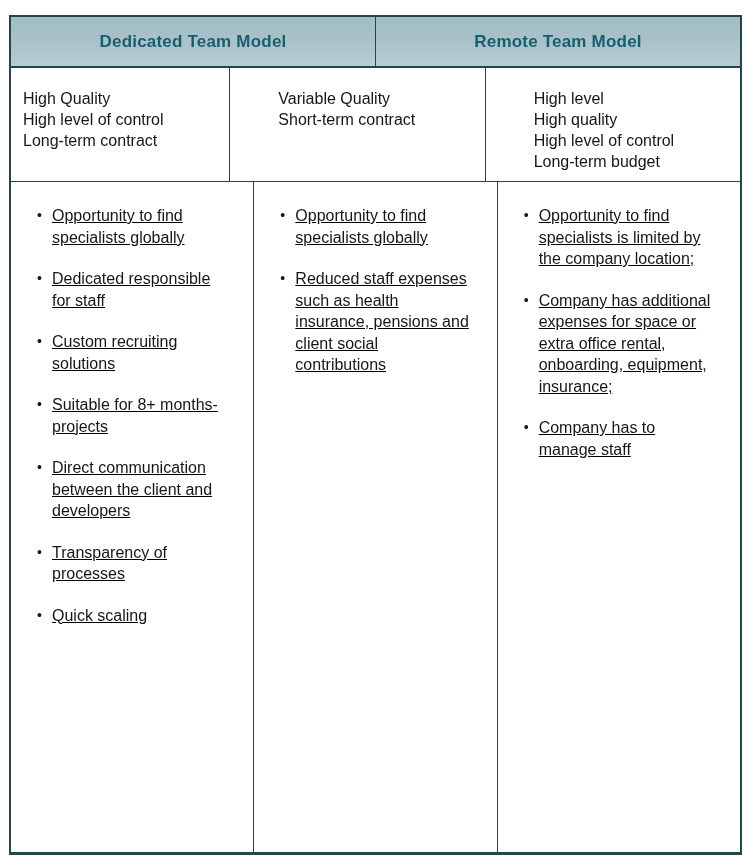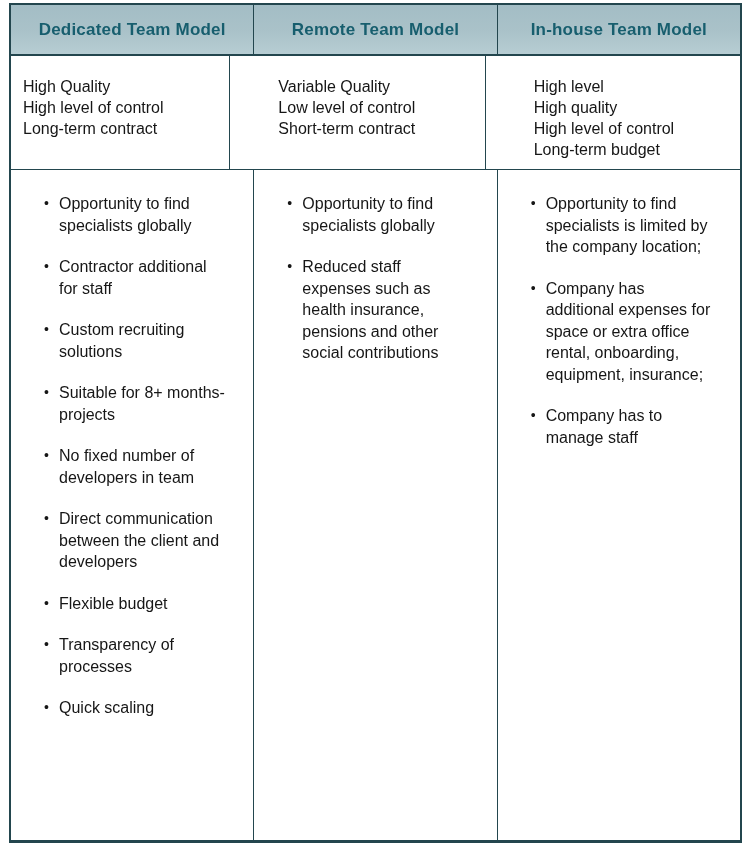--- a/index.html
+++ b/index.html
@@ -3,21 +3,21 @@
 <meta charset="utf-8">
 <style>
   html,body{margin:0;padding:0;}
   body{
     width:750px;height:866px;background:#ffffff;
     font-family:"Liberation Sans",sans-serif;
     position:relative;overflow:hidden;
     -webkit-font-smoothing:antialiased;
   }
   .table{
-    position:absolute;left:9px;top:3px;
+    position:absolute;left:9px;top:15px;
     width:733px;height:840px;
     box-sizing:border-box;
     border:2px solid #23464e;
     border-bottom-width:3px;
     display:flex;flex-direction:column;
     background:#ffffff;
   }
   .row{display:flex;box-sizing:border-box;}
   .cell{
     flex:1 1 0;box-sizing:border-box;
@@ -45,85 +45,81 @@
     gap:36px;
   }
   .summary-cell{padding:20px 18px 0 12px;}
   ul{margin:0;padding:0;list-style:none;}
   .summary-list{
     font-size:16px;line-height:21px;color:#161616;
   }
 
   
   .bullets-row{flex:1 1 auto;}
-  .bullets-cell{padding:23px 26px 0 27px;}
+  .bullets-cell{padding:23px 26px 0 20px;text-decoration:underline;}
   .bullet-list{font-size:16px;line-height:21.5px;color:#161616;}
   .bullet-list li{
     position:relative;padding-left:21px;margin:0 0 20px 0;
   }
   .bullet-list li::before{
     content:"\2022";
     position:absolute;left:6px;top:0;
     font-size:14px;line-height:21.5px;color:#161616;
   }
 </style>
 </head>
 <body>
 
 <div class="table">
 
   <div class="row header-row">
     <div class="cell header-cell">Dedicated Team Model</div>
     <div class="cell header-cell">Remote Team Model</div>
-    <div class="cell header-cell">In-house Team Model</div>
   </div>
 
   <div class="row summary-row">
     <div class="cell summary-cell">
       <ul class="summary-list">
           <li>High Quality</li>
           <li>High level of control</li>
           <li>Long-term contract</li>
         </ul>
     </div>
     <div class="cell summary-cell">
       <ul class="summary-list">
           <li>Variable Quality</li>
-          <li>Low level of control</li>
           <li>Short-term contract</li>
         </ul>
     </div>
     <div class="cell summary-cell">
       <ul class="summary-list">
           <li>High level</li>
           <li>High quality</li>
           <li>High level of control</li>
           <li>Long-term budget</li>
         </ul>
     </div>
   </div>
 
   <div class="row bullets-row">
     <div class="cell bullets-cell">
       <ul class="bullet-list">
           <li>Opportunity to find specialists globally</li>
-          <li>Contractor additional for staff</li>
+          <li>Dedicated responsible for staff</li>
           <li>Custom recruiting solutions</li>
           <li>Suitable for 8+ months-projects</li>
-          <li>No fixed number of developers in team</li>
           <li>Direct communication between the client and developers</li>
-          <li>Flexible budget</li>
           <li>Transparency of processes</li>
           <li>Quick scaling</li>
         </ul>
     </div>
     <div class="cell bullets-cell">
       <ul class="bullet-list">
           <li>Opportunity to find specialists globally</li>
-          <li>Reduced staff expenses such as health insurance, pensions and other social contributions</li>
+          <li>Reduced staff expenses such as health insurance, pensions and client social contributions</li>
         </ul>
     </div>
     <div class="cell bullets-cell">
       <ul class="bullet-list">
           <li>Opportunity to find specialists is limited by the company location;</li>
           <li>Company has additional expenses for space or extra office rental, onboarding, equipment, insurance;</li>
           <li>Company has to manage staff</li>
         </ul>
     </div>
   </div>

